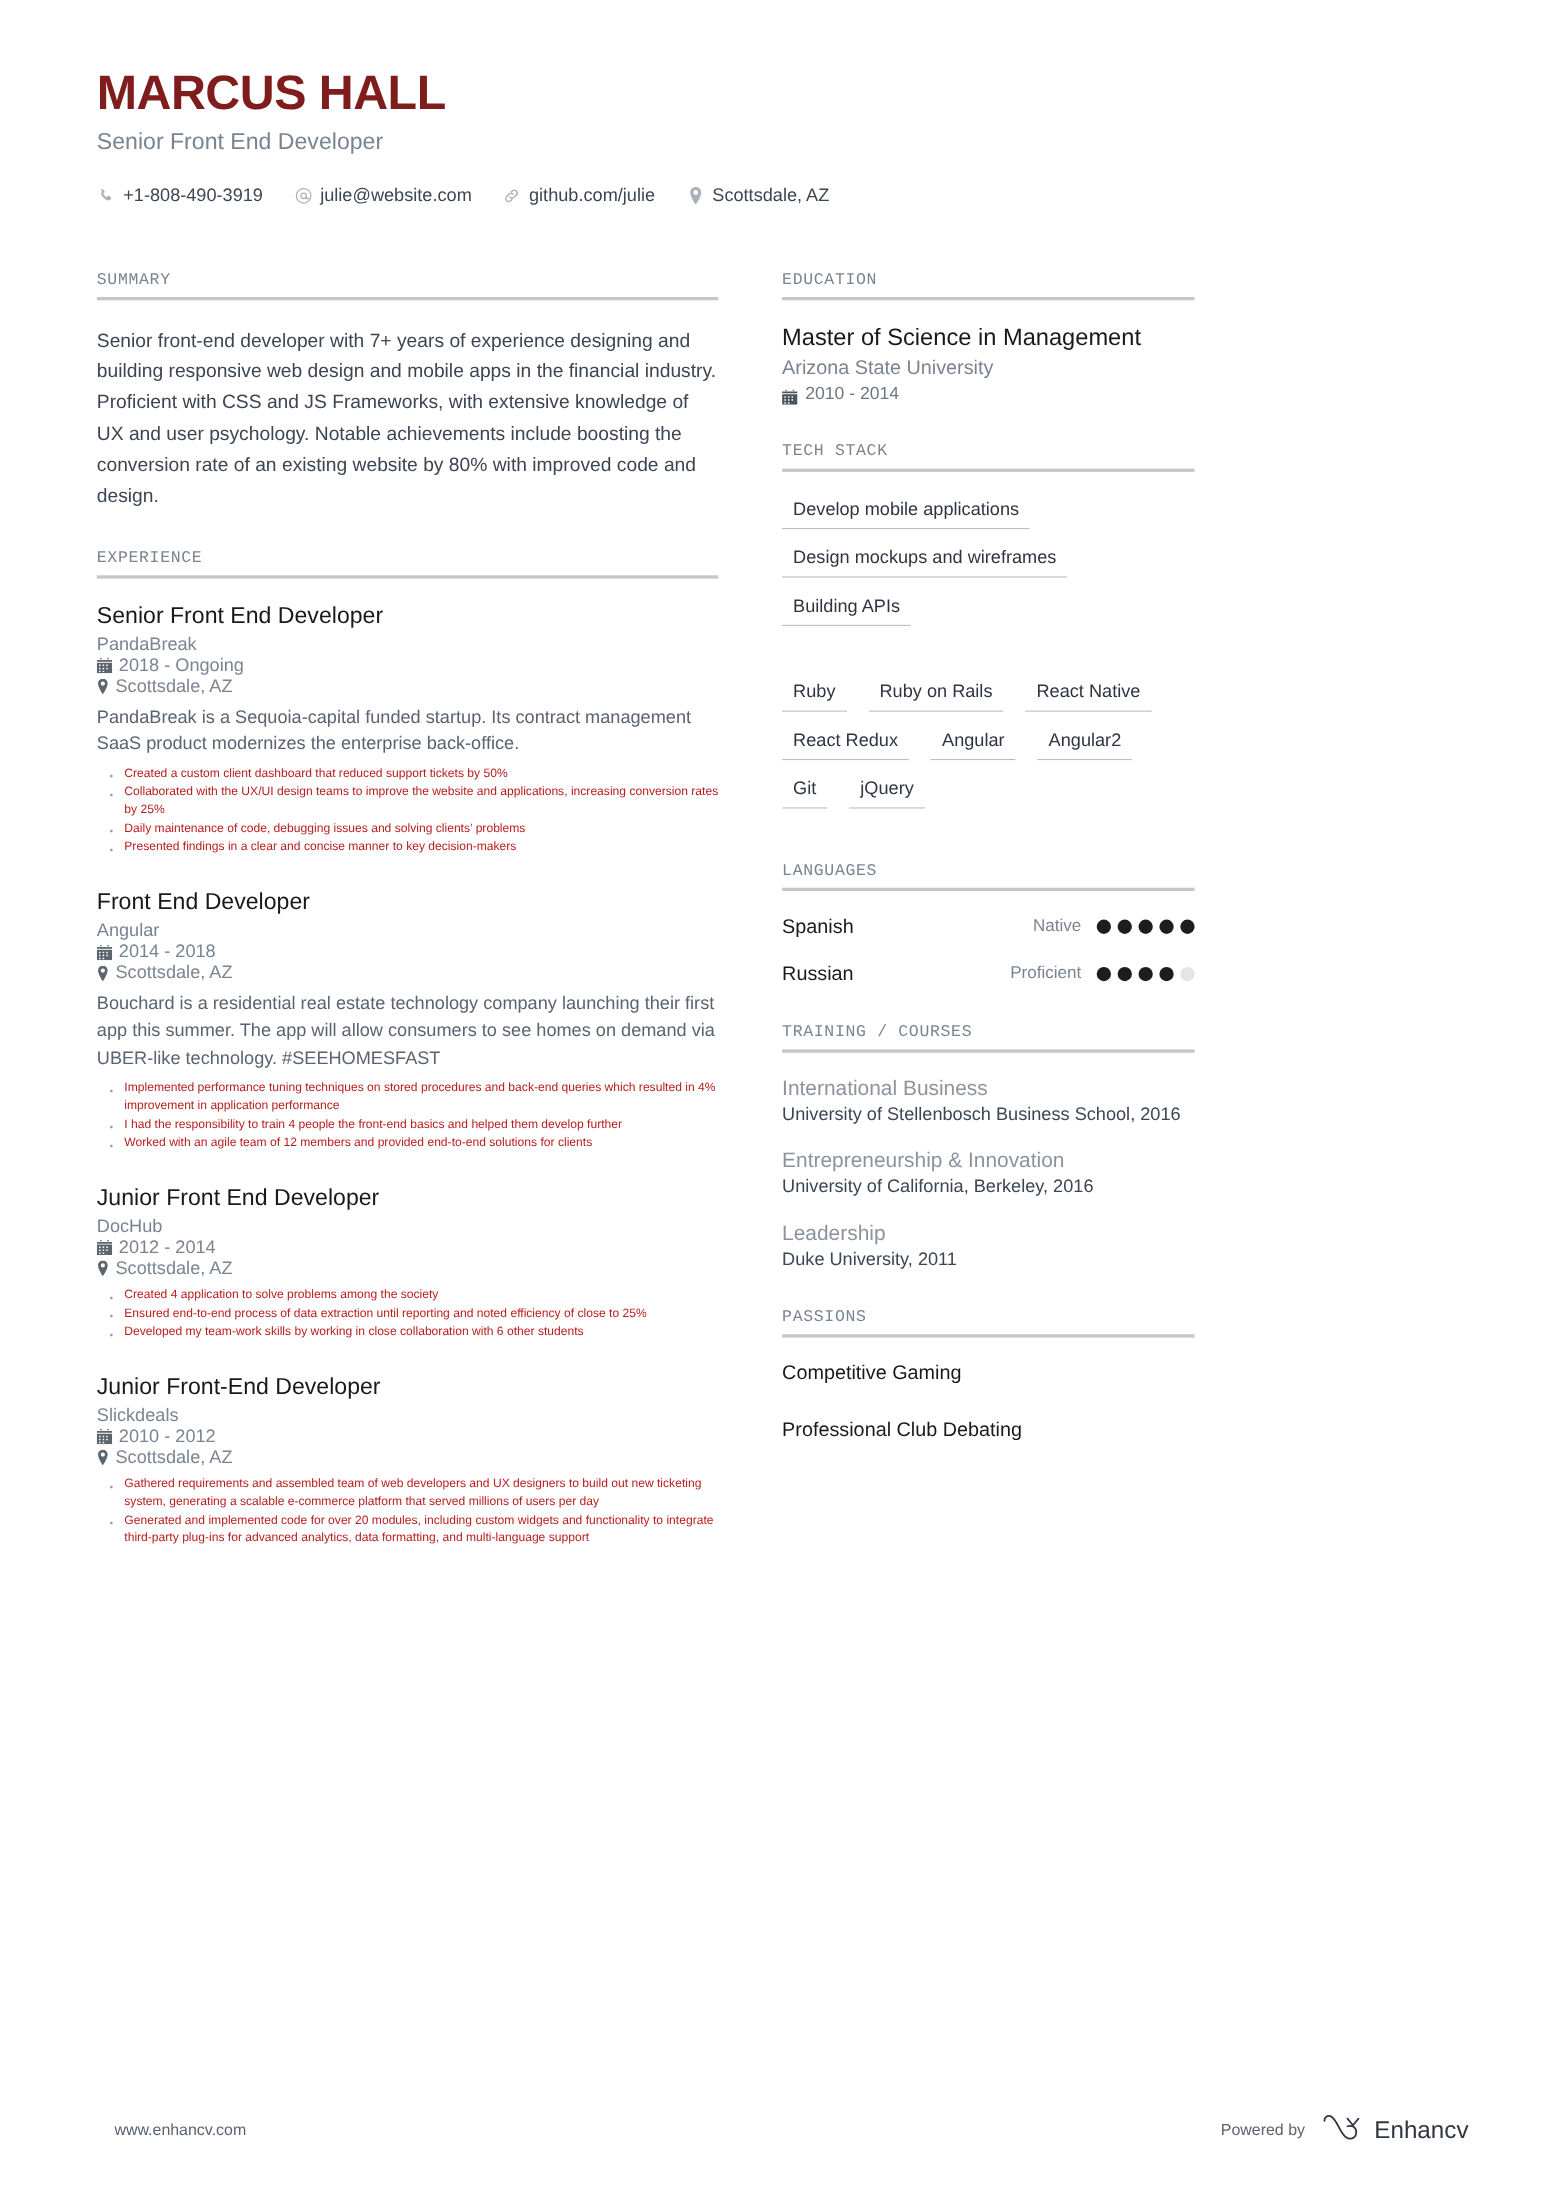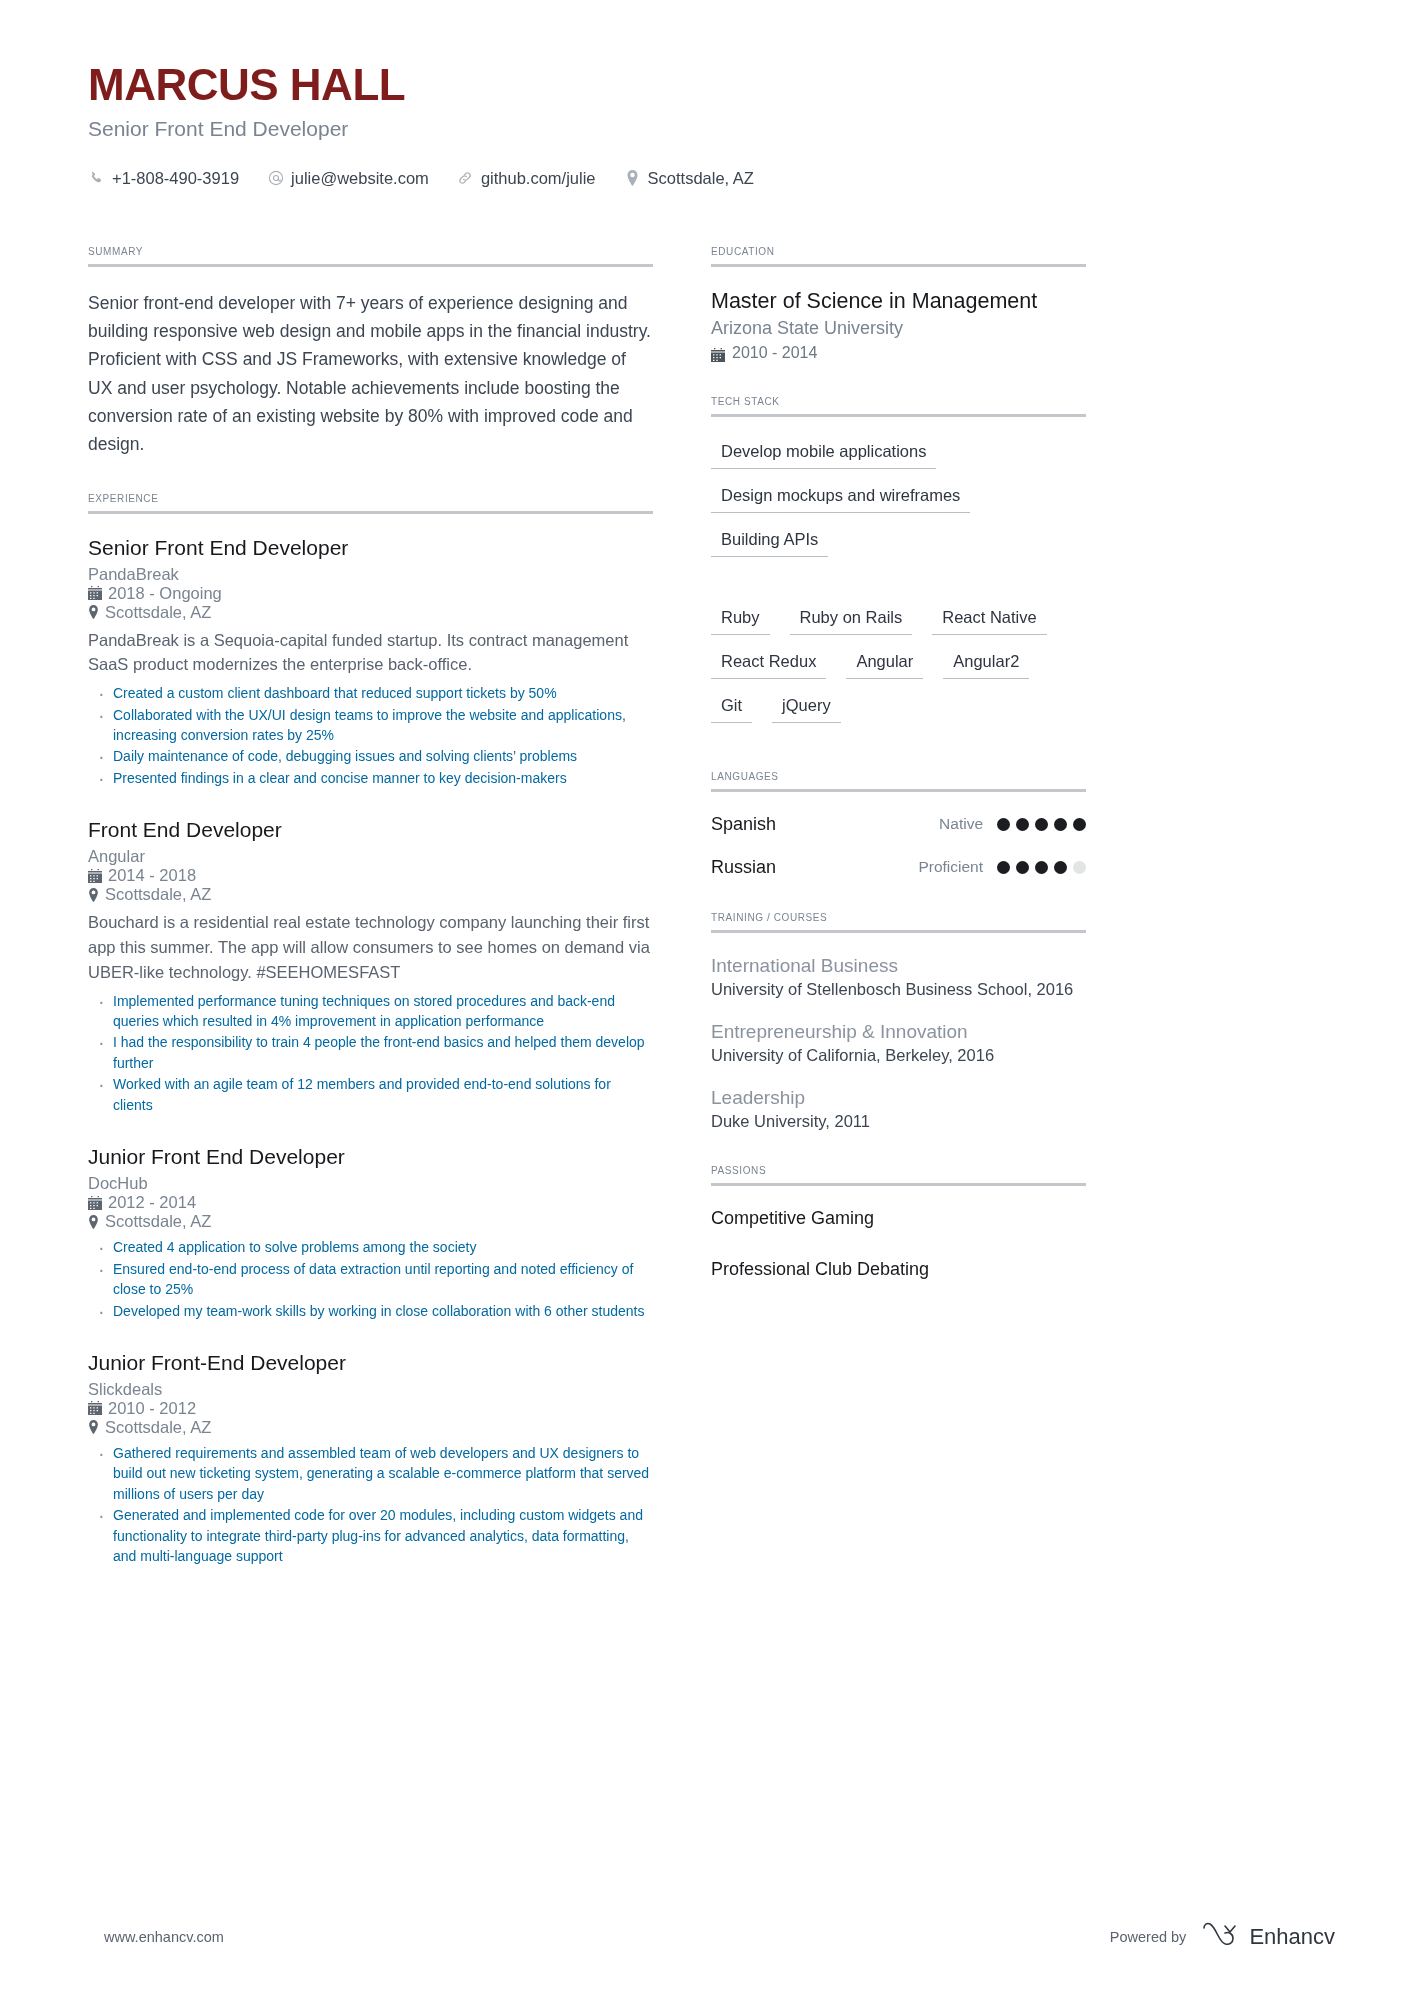--- a/index.html
+++ b/index.html
@@ -61,27 +61,28 @@
 
   
   .cols { display: flex; align-items: flex-start; }
   .col-left  { width: 565px; flex: none; }
   .col-gap   { width: 58px; flex: none; }
   .col-right { width: 375px; flex: none; }
 
   
   .sec { margin-bottom: 34px; }
   .sec-title {
-    font-size: 10px;
+    font-size: 15px;
     letter-spacing: 0.6px;
     color: #7a8491;
     text-transform: uppercase;
     padding-bottom: 7px;
     border-bottom: 3px solid #c3c7cc;
     margin-bottom: 22px;
+    font-family: Liberation Mono, monospace;
   }
 
   
   .summary-text {
     font-size: 17.5px;
     line-height: 1.62;
     color: #3c4552;
   }
 
   
@@ -117,23 +118,23 @@
   .job-desc {
     font-size: 16.5px;
     line-height: 1.5;
     color: #5a6370;
     margin-bottom: 6px;
   }
   ul.bullets { list-style: none; }
   ul.bullets li {
     position: relative;
     padding-left: 25px;
-    font-size: 14px;
+    font-size: 11px;
     line-height: 1.46;
-    color: #0369a1;
+    color: #b91c1c;
     margin-bottom: 1px;
   }
   ul.bullets li::before {
     content: "·";
     position: absolute;
     left: 10px;
     top: -3px;
     font-size: 20px;
     color: #8a929c;
     line-height: 1.3;

